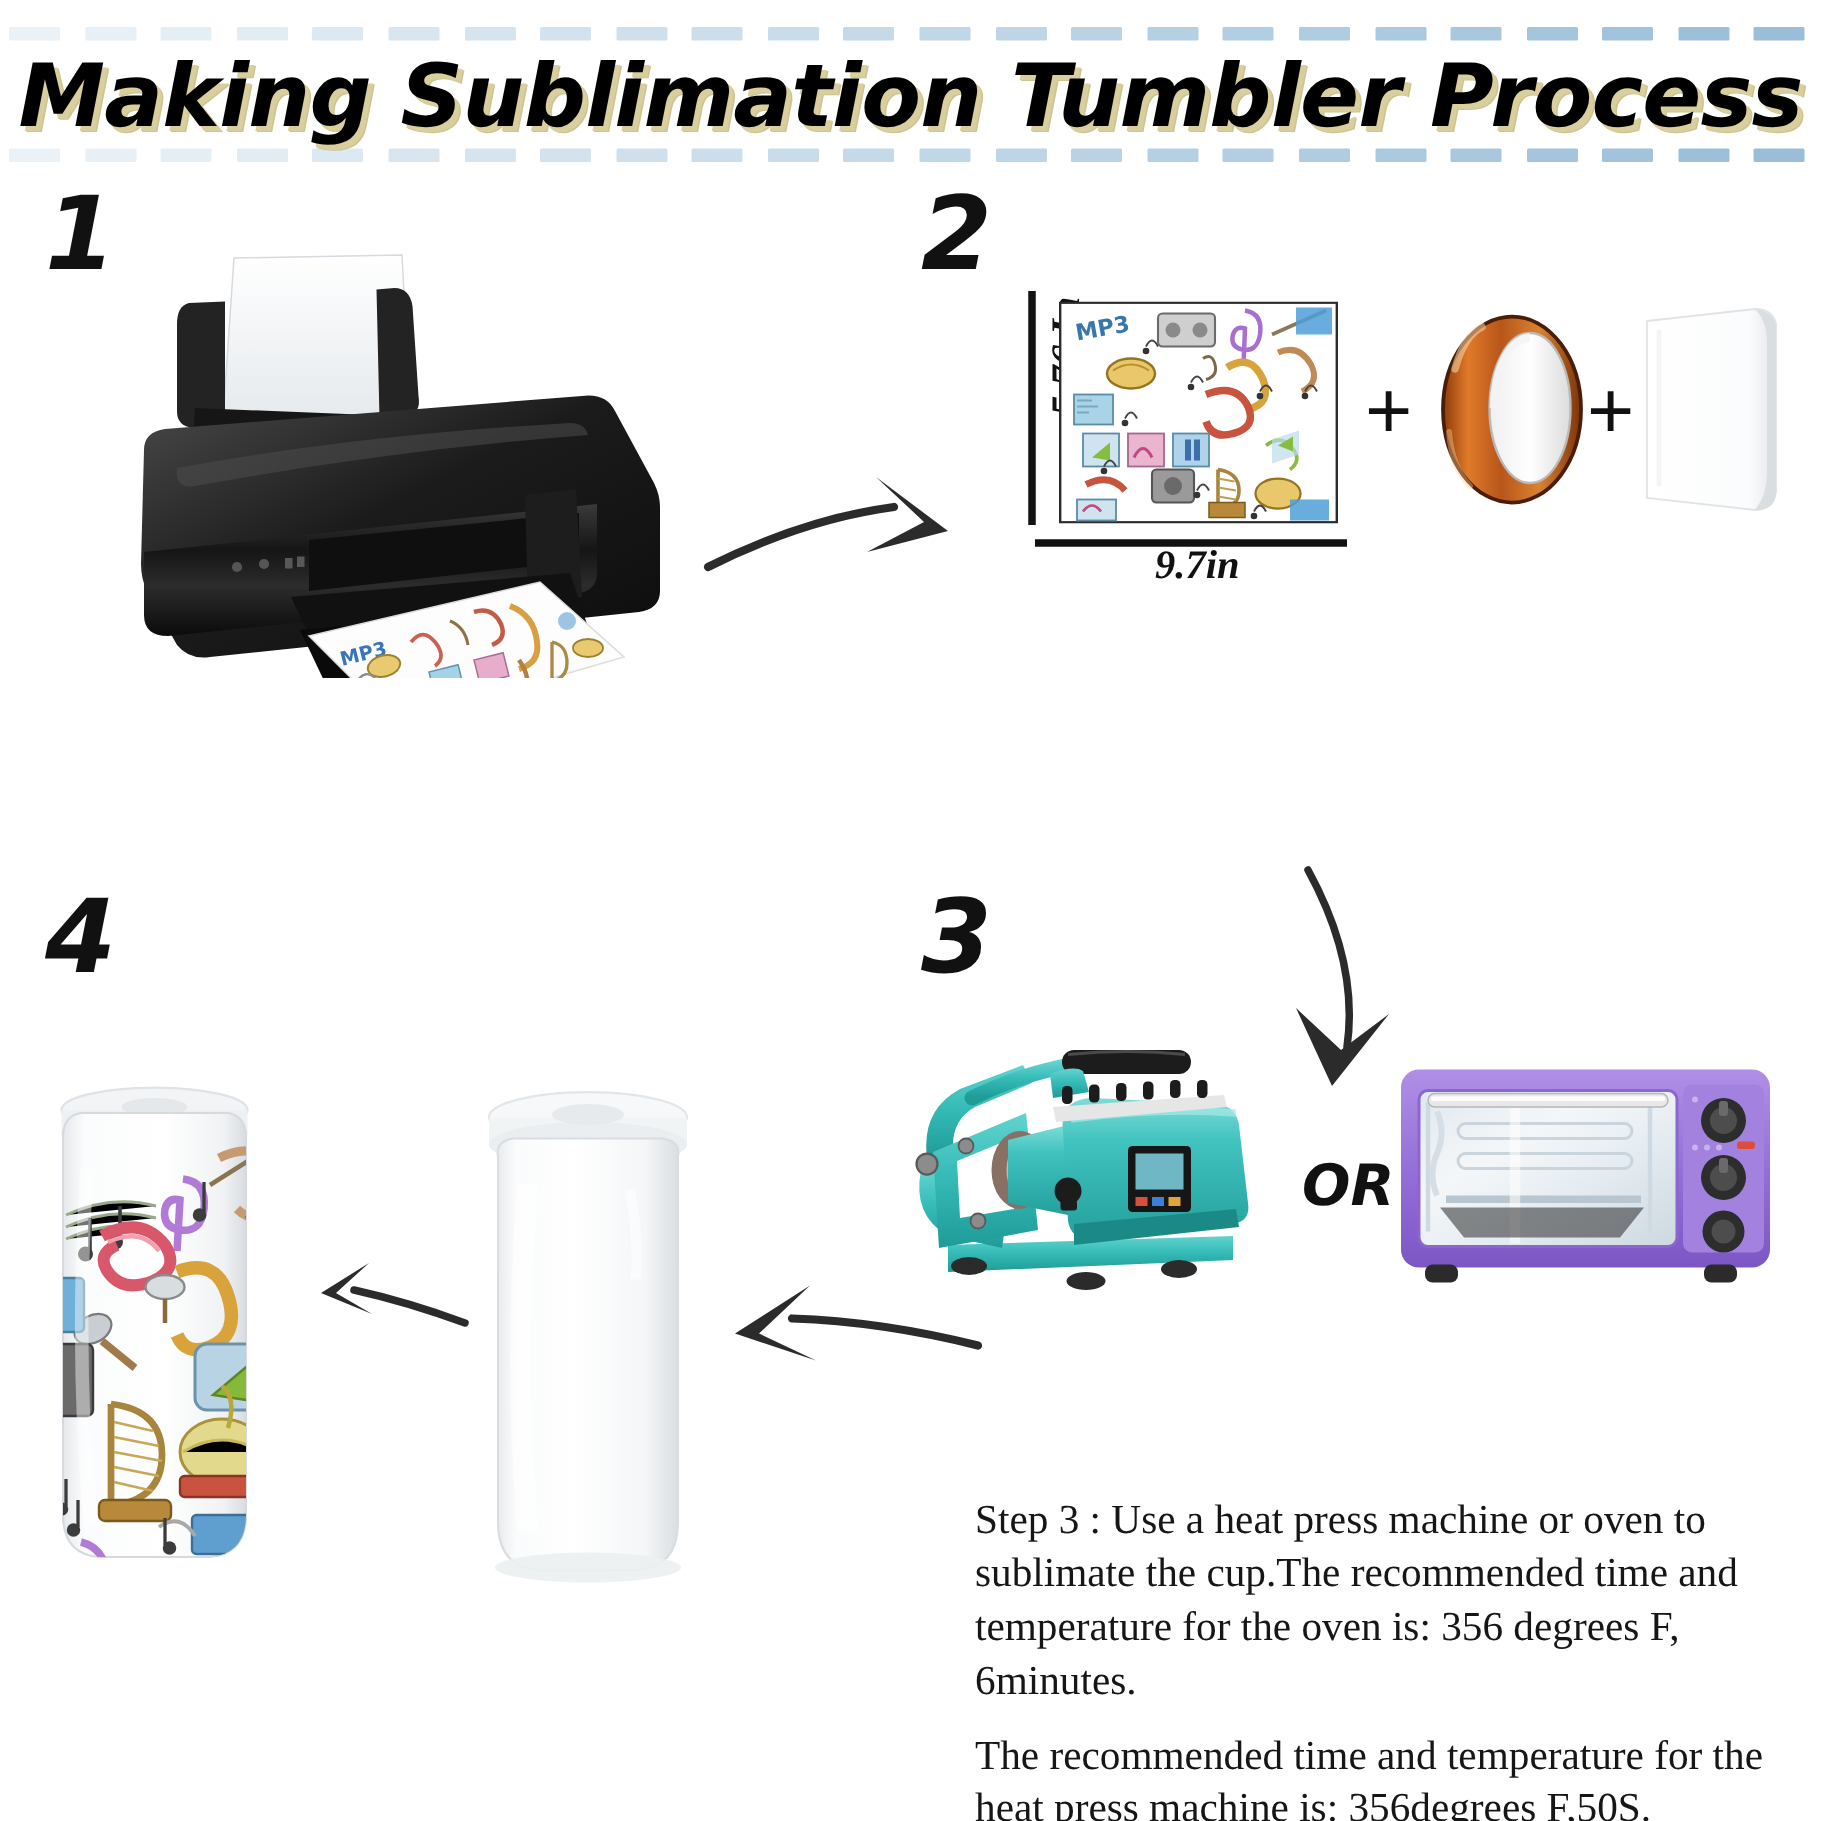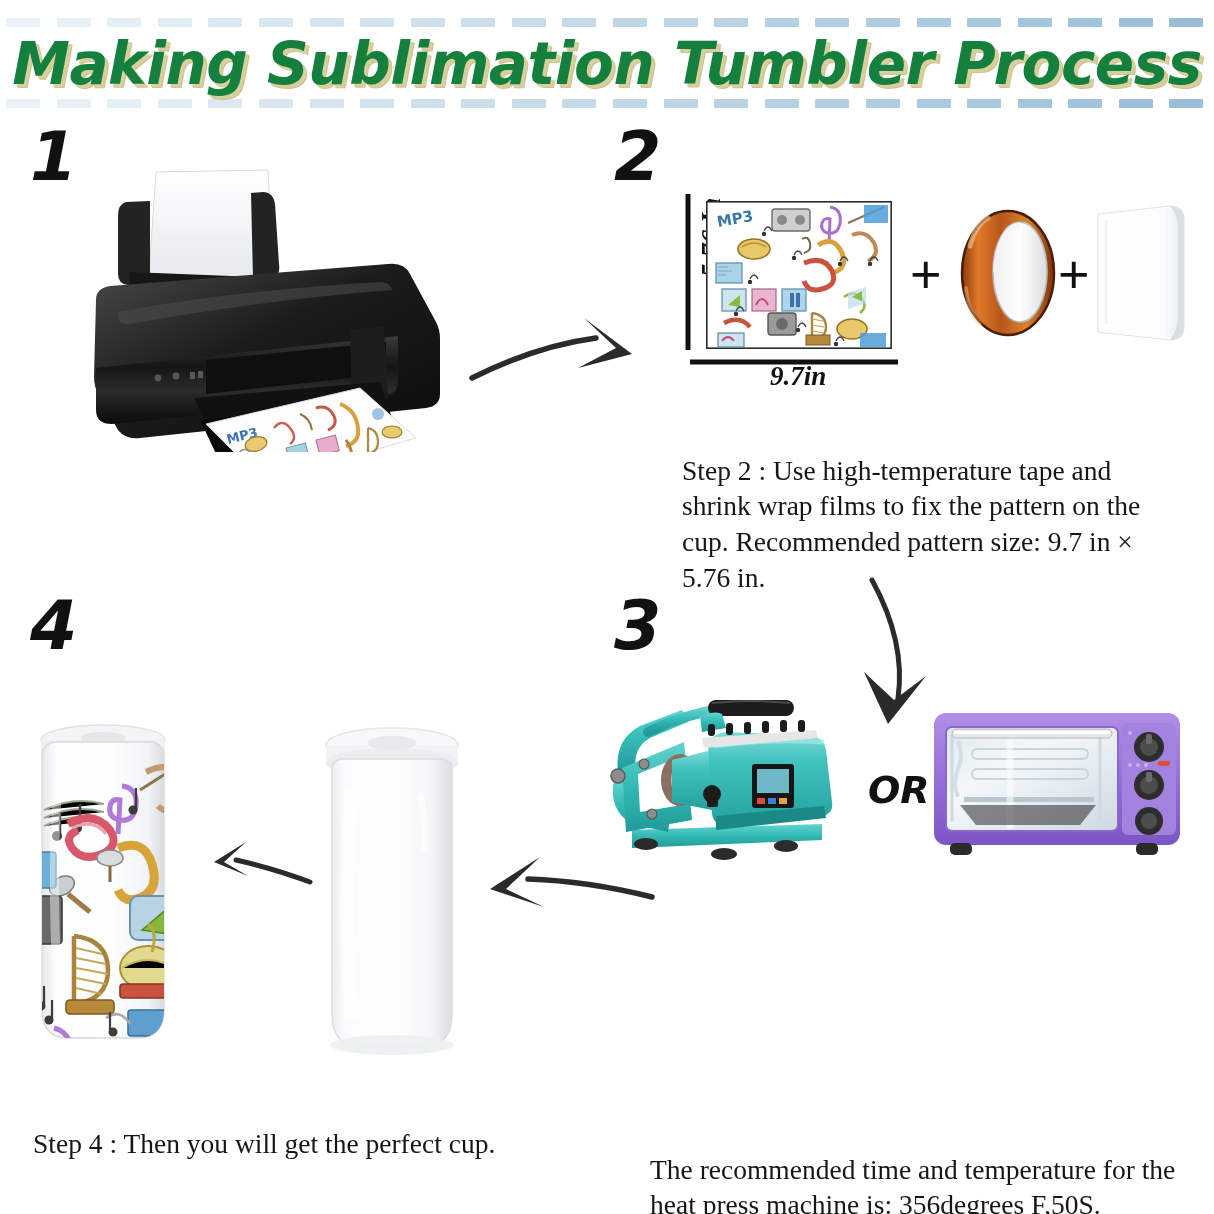--- a/index.html
+++ b/index.html
@@ -9,21 +9,21 @@
   
   .dash-rule{position:absolute;left:0;width:1214px;height:9px;}
   .dash-rule .dash{position:absolute;top:0;height:9px;width:34px;border-radius:1px;}
   #dash-top{top:18px;}
   #dash-bottom{top:99px;}
 
   
   #title{
     position:absolute;left:0;top:30px;width:1214px;text-align:center;
     font-family:"DejaVu Sans",sans-serif;font-weight:bold;font-style:italic;
-    font-size:58px;letter-spacing:-0.5px;color:#15803d;white-space:nowrap;
+    font-size:58px;letter-spacing:-0.5px;color:#000000;white-space:nowrap;
     text-shadow:3px 3px 0 #d9cf9e, 4px 4px 0 #cfc490;
   }
 
   
   .stepnum{
     position:absolute;font-family:"DejaVu Sans",sans-serif;font-weight:bold;
     font-style:italic;font-size:68px;color:#111;line-height:1;
   }
   #num1{left:30px;top:123px;}
   #num2{left:614px;top:123px;}
@@ -311,21 +311,20 @@
         <stop offset="0" stop-color="#ffffff"></stop>
           <stop offset=".78" stop-color="#fbfcfd"></stop>
         <stop offset="1" stop-color="#e4e8ea"></stop>
       </linearGradient>
     </defs>
     <path d="M6 12 L78 4 q12 0 14 10 l0 112 q-2 12 -14 12 L6 130 Z" fill="url(#filmg)" stroke="#e0e4e6" stroke-width="1.2"></path>
     <path d="M78 4 q14 2 14 14 l0 108 q0 12 -14 12 q8 -10 8 -24 l0 -88 q0 -14 -8 -22 z" fill="#d9dee1"></path>
     <path d="M14 18 l0 104" stroke="#f2f4f5" stroke-width="3"></path>
   </svg>
 
-  <p class="steptext" id="text2">Step 2 : Use high-temperature tape and shrink wrap films to fix the pattern on the cup. Recommended pattern size: 9.7 in × 5.76 in.</p>
 
   <svg class="art" style="left:836px;top:572px;" width="130" height="160" viewBox="0 0 130 160">
     <path d="M36 8 Q70 70 62 126" stroke="#2b2b2b" stroke-width="5" fill="none" stroke-linecap="round"></path>
     <path d="M28 100 L52 152 L90 104 L58 128 Z" fill="#2b2b2b"></path>
   </svg>
 
   <div class="stepnum" id="num3">3</div>
 
   <svg class="art" style="left:604px;top:694px;" width="268" height="178" viewBox="0 0 268 178">
     <defs>
@@ -436,20 +435,21 @@
       <circle cx="200" cy="28" r="2"></circle>
         <circle cx="200" cy="60" r="2"></circle>
       <circle cx="208" cy="60" r="2"></circle>
         <circle cx="216" cy="60" r="2"></circle>
     </g>
 
     <rect x="20" y="138" width="22" height="12" rx="5" fill="#2b2b2b"></rect>
     <rect x="206" y="138" width="22" height="12" rx="5" fill="#2b2b2b"></rect>
   </svg>
 
+  <p class="steptext" id="text3a">Step 3 : Use a heat press machine or oven to sublimate the cup.The recommended time and temperature for the oven is: 356 degrees F, 6minutes.</p>
   <p class="steptext" id="text3b">The recommended time and temperature for the heat press machine is: 356degrees F,50S.</p>
 
   <svg class="art" style="left:468px;top:855px;" width="190" height="80" viewBox="0 0 190 80">
     <path d="M184 42 Q120 26 60 24" stroke="#2b2b2b" stroke-width="5.5" fill="none" stroke-linecap="round"></path>
     <path d="M72 2 L22 34 L76 52 L38 34 Z" fill="#2b2b2b"></path>
   </svg>
 
   <svg class="art" style="left:196px;top:840px;" width="120" height="60" viewBox="0 0 120 60">
     <path d="M114 42 Q76 28 40 20" stroke="#2b2b2b" stroke-width="5" fill="none" stroke-linecap="round"></path>
     <path d="M50 2 L18 22 L52 36 L28 22 Z" fill="#2b2b2b"></path>
@@ -549,15 +549,14 @@
     <ellipse cx="90" cy="30" rx="66" ry="17" fill="#f6f8f9" stroke="#e2e6e9" stroke-width="1.5"></ellipse>
     <rect x="24" y="30" width="132" height="18" fill="#f1f4f5"></rect>
     <ellipse cx="90" cy="48" rx="66" ry="15" fill="#eaeef1"></ellipse>
     <ellipse cx="90" cy="28" rx="24" ry="7" fill="#e6eaed"></ellipse>
     <path d="M30 56 q-2 -10 10 -12 l100 0 q12 2 10 12 l0 244 q0 30 -28 32 l-64 0 q-28 -2 -28 -32 z" fill="url(#blankg)" stroke="#d9dde1" stroke-width="1.4"></path>
     <path d="M50 74 q-10 118 0 232" stroke="#ffffff" stroke-width="14" fill="none" opacity=".55"></path>
     <path d="M118 78 q6 30 4 60" stroke="#ffffff" stroke-width="7" fill="none" opacity=".5"></path>
     <ellipse cx="90" cy="330" rx="62" ry="10" fill="#eceff1" opacity=".9"></ellipse>
   </svg>
 
-  <p class="steptext" id="text4">Step 4 : Then you will get the perfect cup.</p>
 
 </div>
 
 </body></html>

